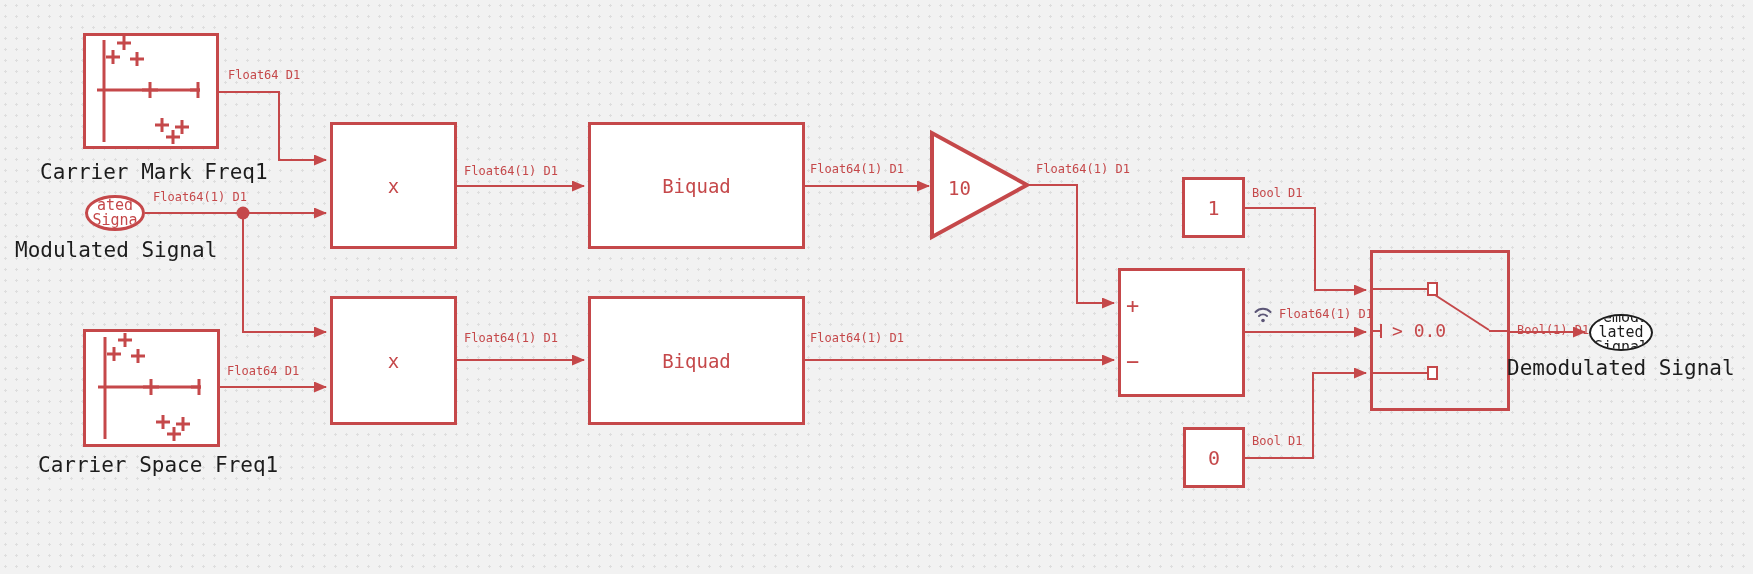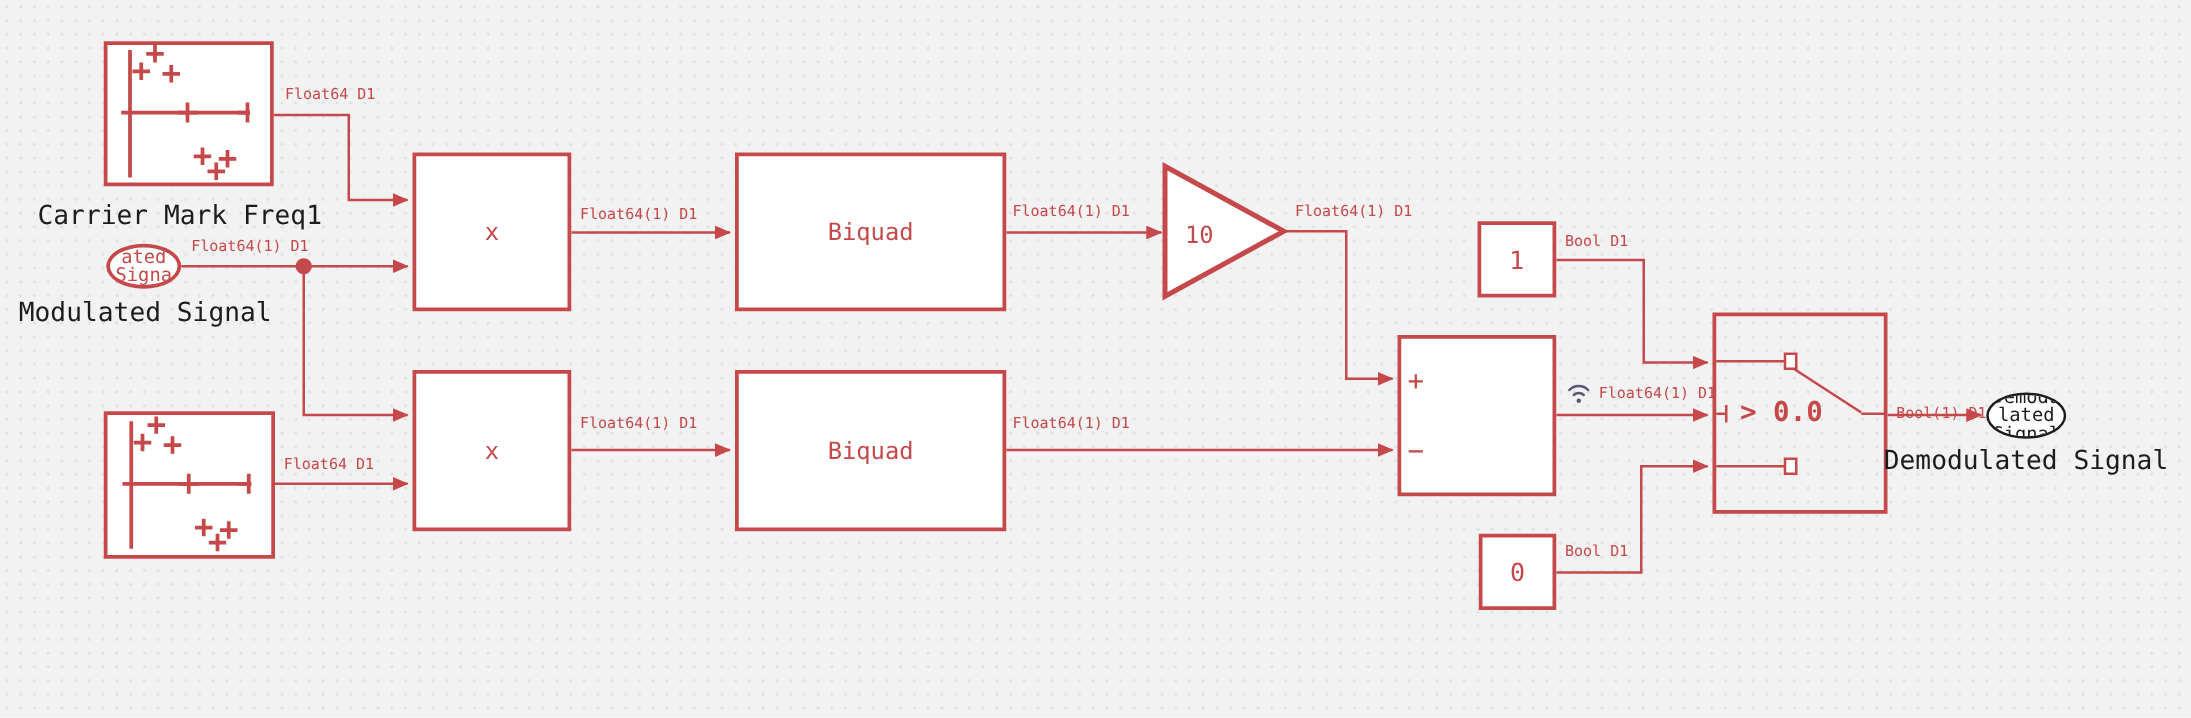--- a/index.html
+++ b/index.html
@@ -49,21 +49,21 @@
     word-break: break-word;
   }
   .inport-oval { border: 3px solid #C5484A; color: #C5484A; }
   .outport-oval { border: 2.5px solid #1C1C1C; color: #1C1C1C; }
   .gain-num {
     position: absolute; z-index: 4;
     color: #C5484A; font-size: 19px; text-align: left;
   }
   .switch-criteria {
     position: absolute; z-index: 4;
-    color: #C5484A; font-size: 22px; line-height: 18px; white-space: pre; font-weight: bold;
+    color: #C5484A; font-size: 18px; line-height: 18px; white-space: pre;
   }
   .streaming-icon { position: absolute; z-index: 6; }
 </style>
 </head>
 <body>
 
 <div class="canvas">
 
   <svg class="wire-layer" width="1753" height="574">
     <defs>
@@ -109,38 +109,39 @@
         <path d="M112,46 V62 M104,54 H114"></path>
         <path d="M38,0 V14 M31,7 H45"></path>
         <path d="M27,14 V28 M20,21 H34"></path>
         <path d="M51,16 V30 M44,23 H58"></path>
         <path d="M76,82 V96 M69,89 H83"></path>
         <path d="M96,84 V98 M89,91 H103"></path>
         <path d="M87,94 V108 M80,101 H94"></path>
       </g>
     </svg>
   </div>
-  <div class="name-label" style="left:30px; top:161px;">Carrier Mark Freq1</div>
+  <div class="name-label" style="left:40px; top:161px;">Carrier Mark Freq1</div>
 
   <div class="block" style="left:83px; top:329px; width:137px; height:118px;">
     <svg width="130" height="110" viewBox="0 0 130 110">
       <g stroke="#C5484A" stroke-width="3" fill="none">
         <path d="M18,4 V106"></path>
         <path d="M11,54 H114"></path>
         <path d="M64,46 V62 M56,54 H72"></path>
         <path d="M112,46 V62 M104,54 H114"></path>
         <path d="M38,0 V14 M31,7 H45"></path>
         <path d="M27,14 V28 M20,21 H34"></path>
         <path d="M51,16 V30 M44,23 H58"></path>
         <path d="M76,82 V96 M69,89 H83"></path>
         <path d="M96,84 V98 M89,91 H103"></path>
         <path d="M87,94 V108 M80,101 H94"></path>
       </g>
     </svg>
   </div>
+  <div class="name-label" style="left:38px; top:454px;">Carrier Space Freq1</div>
 
   <div class="port-oval inport-oval" style="left:85px; top:195px; width:60px; height:36px;">
     <div class="port-text">Modulated Signal</div>
   </div>
   <div class="name-label" style="left:15px; top:239px;">Modulated Signal</div>
 
   <div class="block" style="left:330px; top:122px; width:127px; height:127px;">
     <span class="block-label">x</span>
   </div>
   <div class="block" style="left:330px; top:296px; width:127px; height:129px;">

